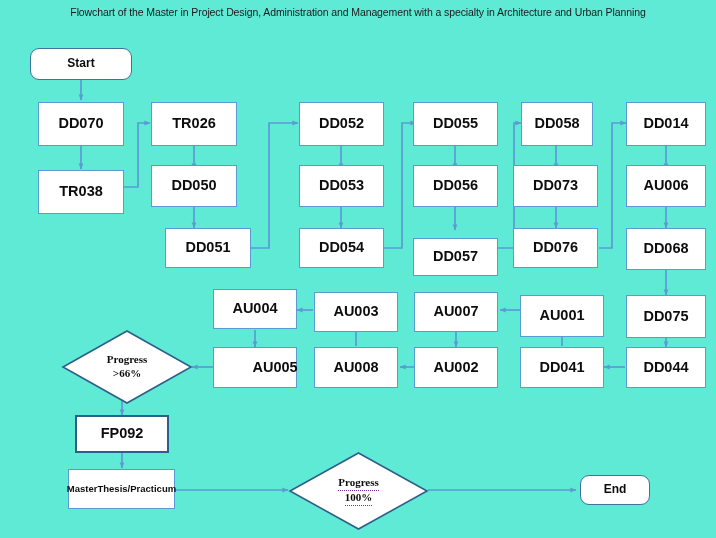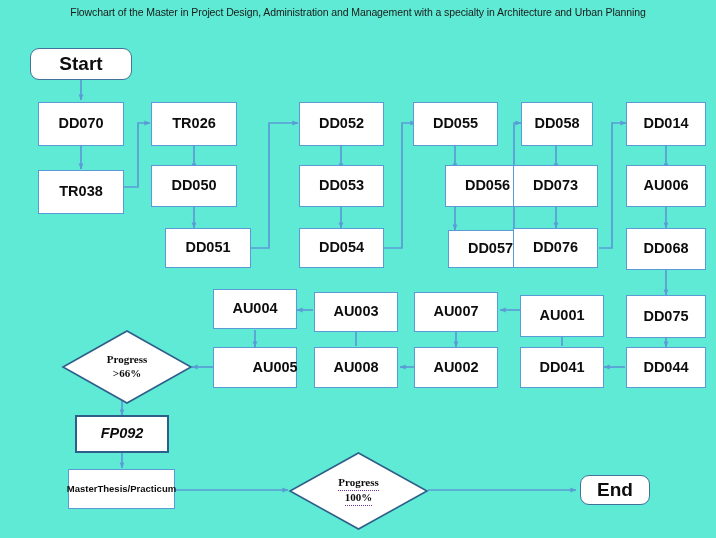--- a/index.html
+++ b/index.html
@@ -38,25 +38,24 @@
     justify-content: center;
     font-weight: bold;
     font-size: 14.5px;
     color: #0d0d0d;
     text-align: center;
     line-height: 1.1;
   }
   .node.terminator {
     border-radius: 9px;
     border: 1.8px solid #41719C;
-    font-size: 19px;
+    font-size: 12px;
   }
   .node.dark {
     border: 2px solid #2E5E8A;
-    font-style: italic;
   }
   .node.small-text {
     font-size: 9.5px;
     font-weight: bold;
   }
   .diamond-wrap {
     position: absolute;
   }
   .diamond-wrap svg {
     position: absolute;
@@ -185,22 +184,22 @@
 
   <div class="node" style="left:151px;top:102px;width:86px;height:44px;">TR026</div>
   <div class="node" style="left:151px;top:165px;width:86px;height:42px;">DD050</div>
   <div class="node" style="left:165px;top:228px;width:86px;height:40px;">DD051</div>
 
   <div class="node" style="left:299px;top:102px;width:85px;height:44px;">DD052</div>
   <div class="node" style="left:299px;top:165px;width:85px;height:42px;">DD053</div>
   <div class="node" style="left:299px;top:228px;width:85px;height:40px;">DD054</div>
 
   <div class="node" style="left:413px;top:102px;width:85px;height:44px;">DD055</div>
-  <div class="node" style="left:413px;top:165px;width:85px;height:42px;margin-left:32px;">DD056</div>
-  <div class="node" style="left:413px;top:230px;width:85px;height:38px;margin-left:35px;">DD057</div>
+  <div class="node" style="left:413px;top:165px;width:85px;height:42px;">DD056</div>
+  <div class="node" style="left:413px;top:238px;width:85px;height:38px;">DD057</div>
 
   <div class="node" style="left:521px;top:102px;width:72px;height:44px;">DD058</div>
   <div class="node" style="left:513px;top:165px;width:85px;height:42px;">DD073</div>
   <div class="node" style="left:513px;top:228px;width:85px;height:40px;">DD076</div>
 
   <div class="node" style="left:626px;top:102px;width:80px;height:44px;">DD014</div>
   <div class="node" style="left:626px;top:165px;width:80px;height:42px;">AU006</div>
   <div class="node" style="left:626px;top:228px;width:80px;height:42px;">DD068</div>
   <div class="node" style="left:626px;top:295px;width:80px;height:43px;">DD075</div>
   <div class="node" style="left:626px;top:347px;width:80px;height:41px;">DD044</div>

